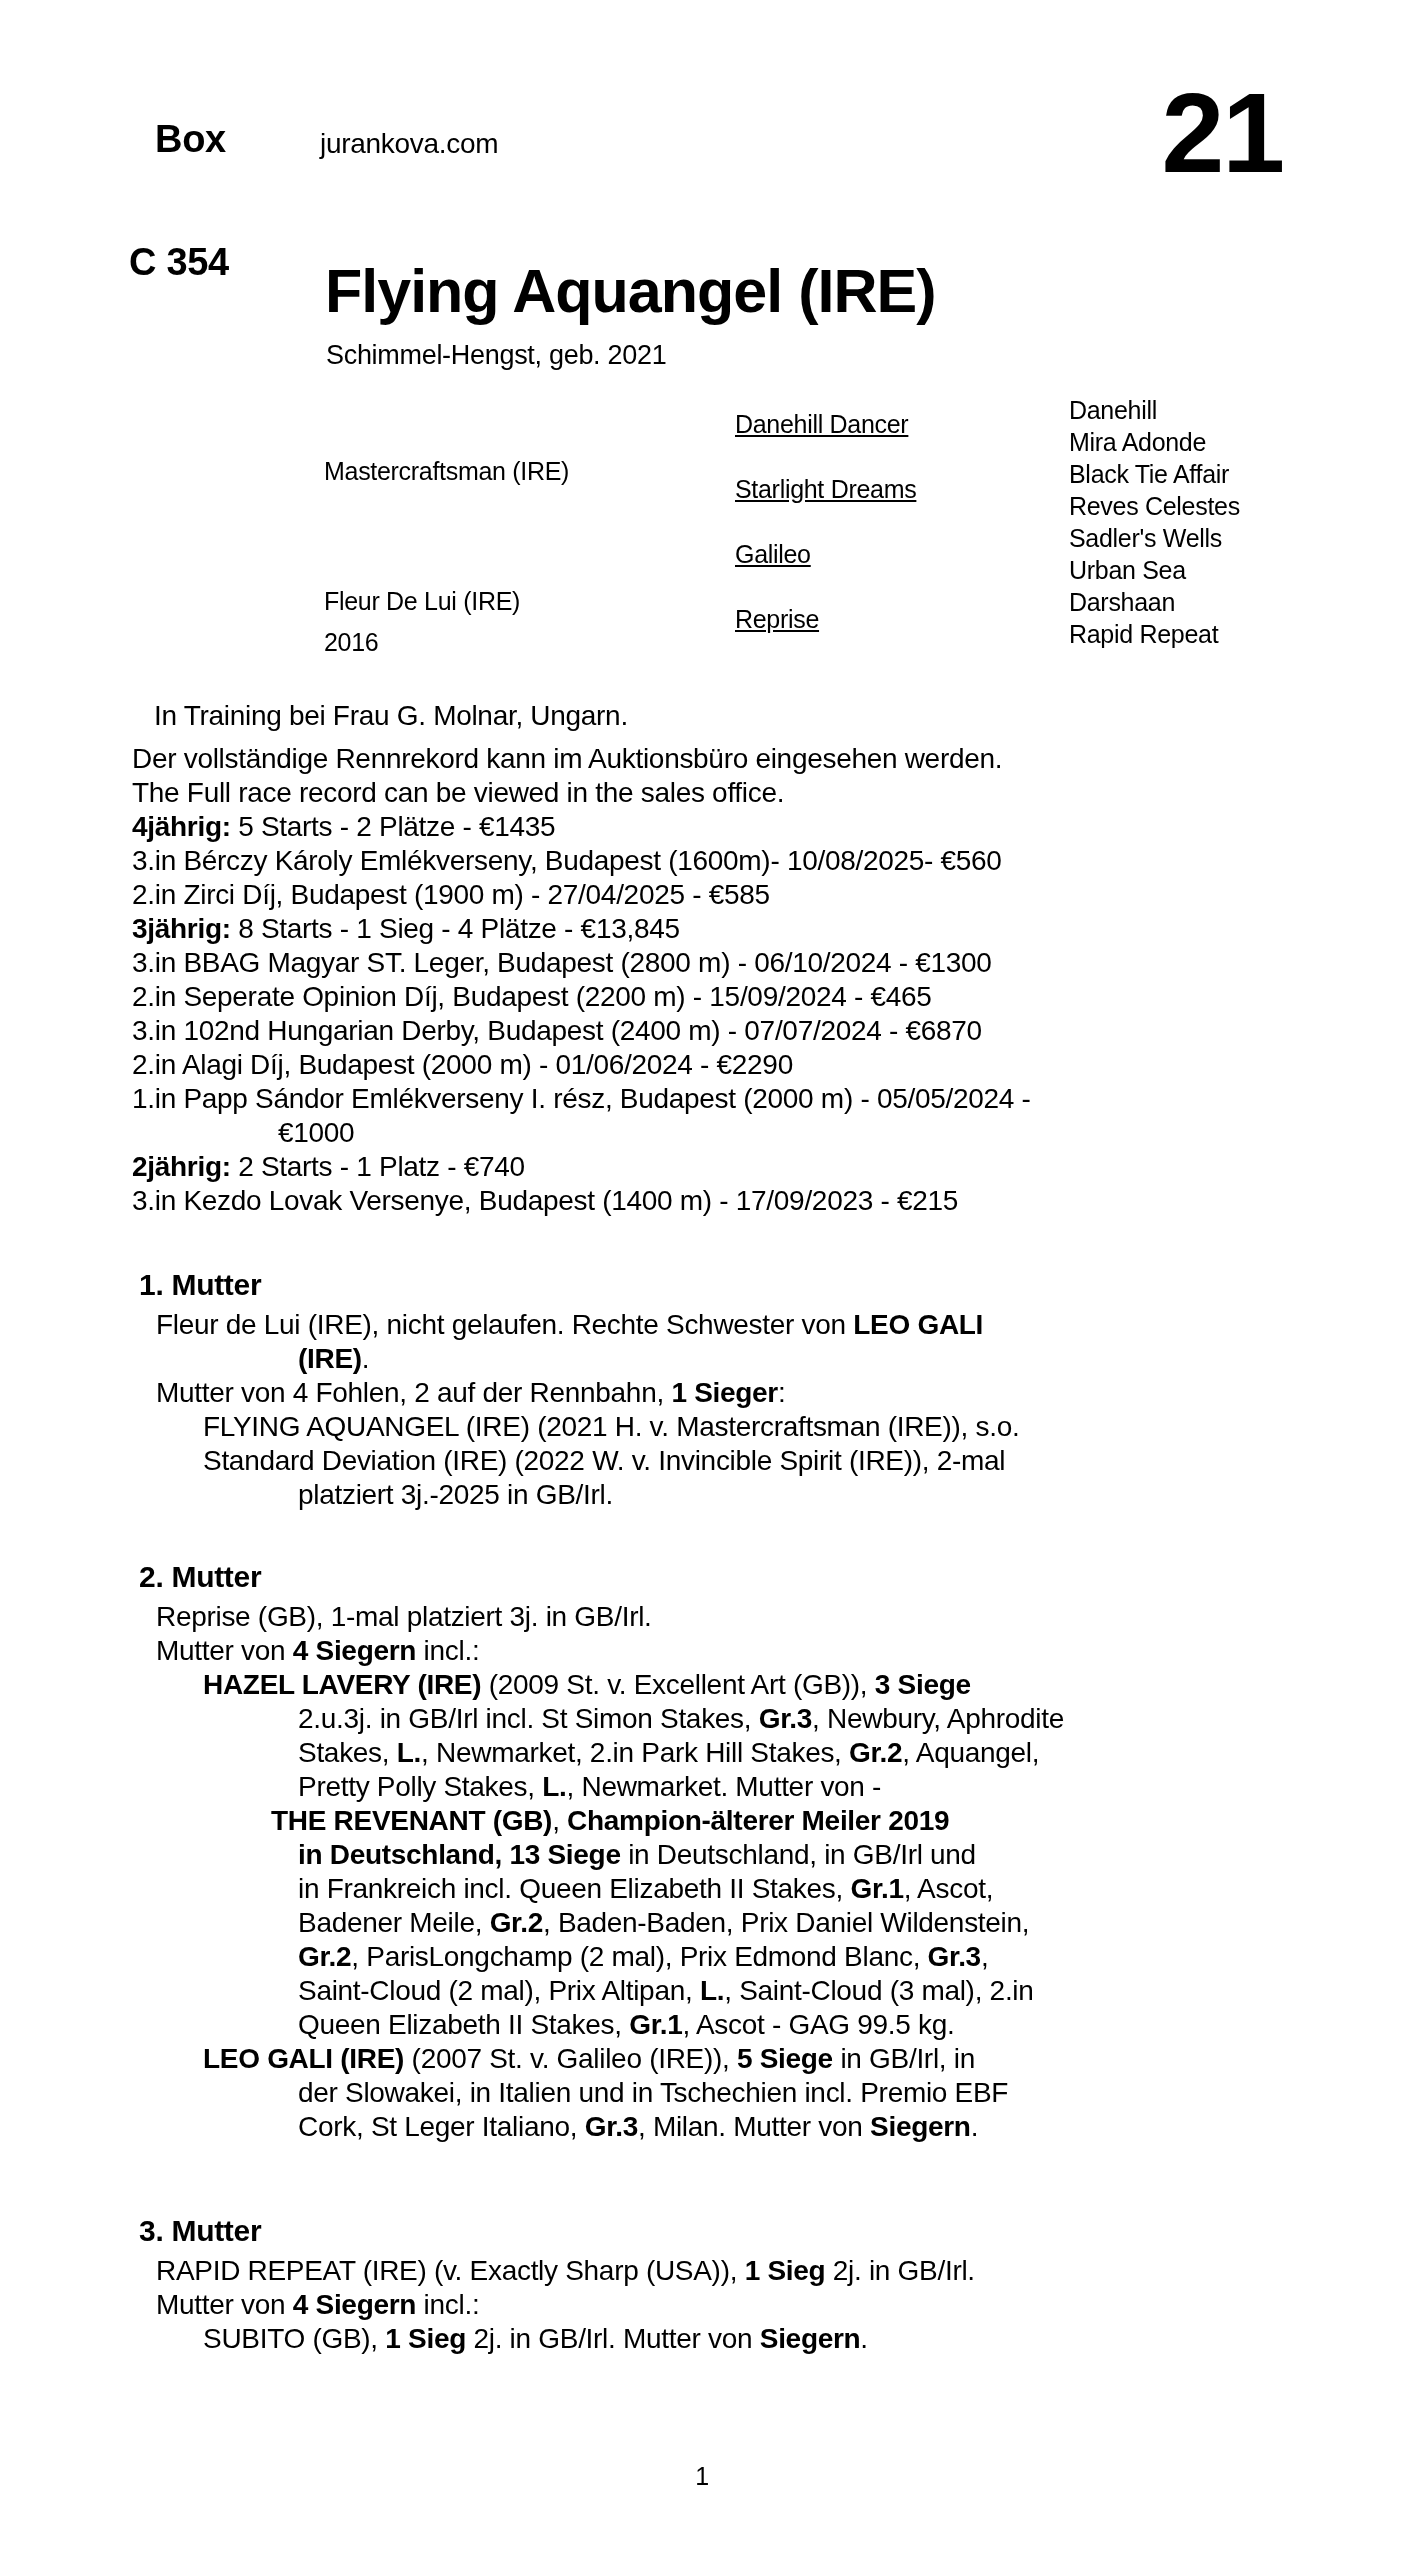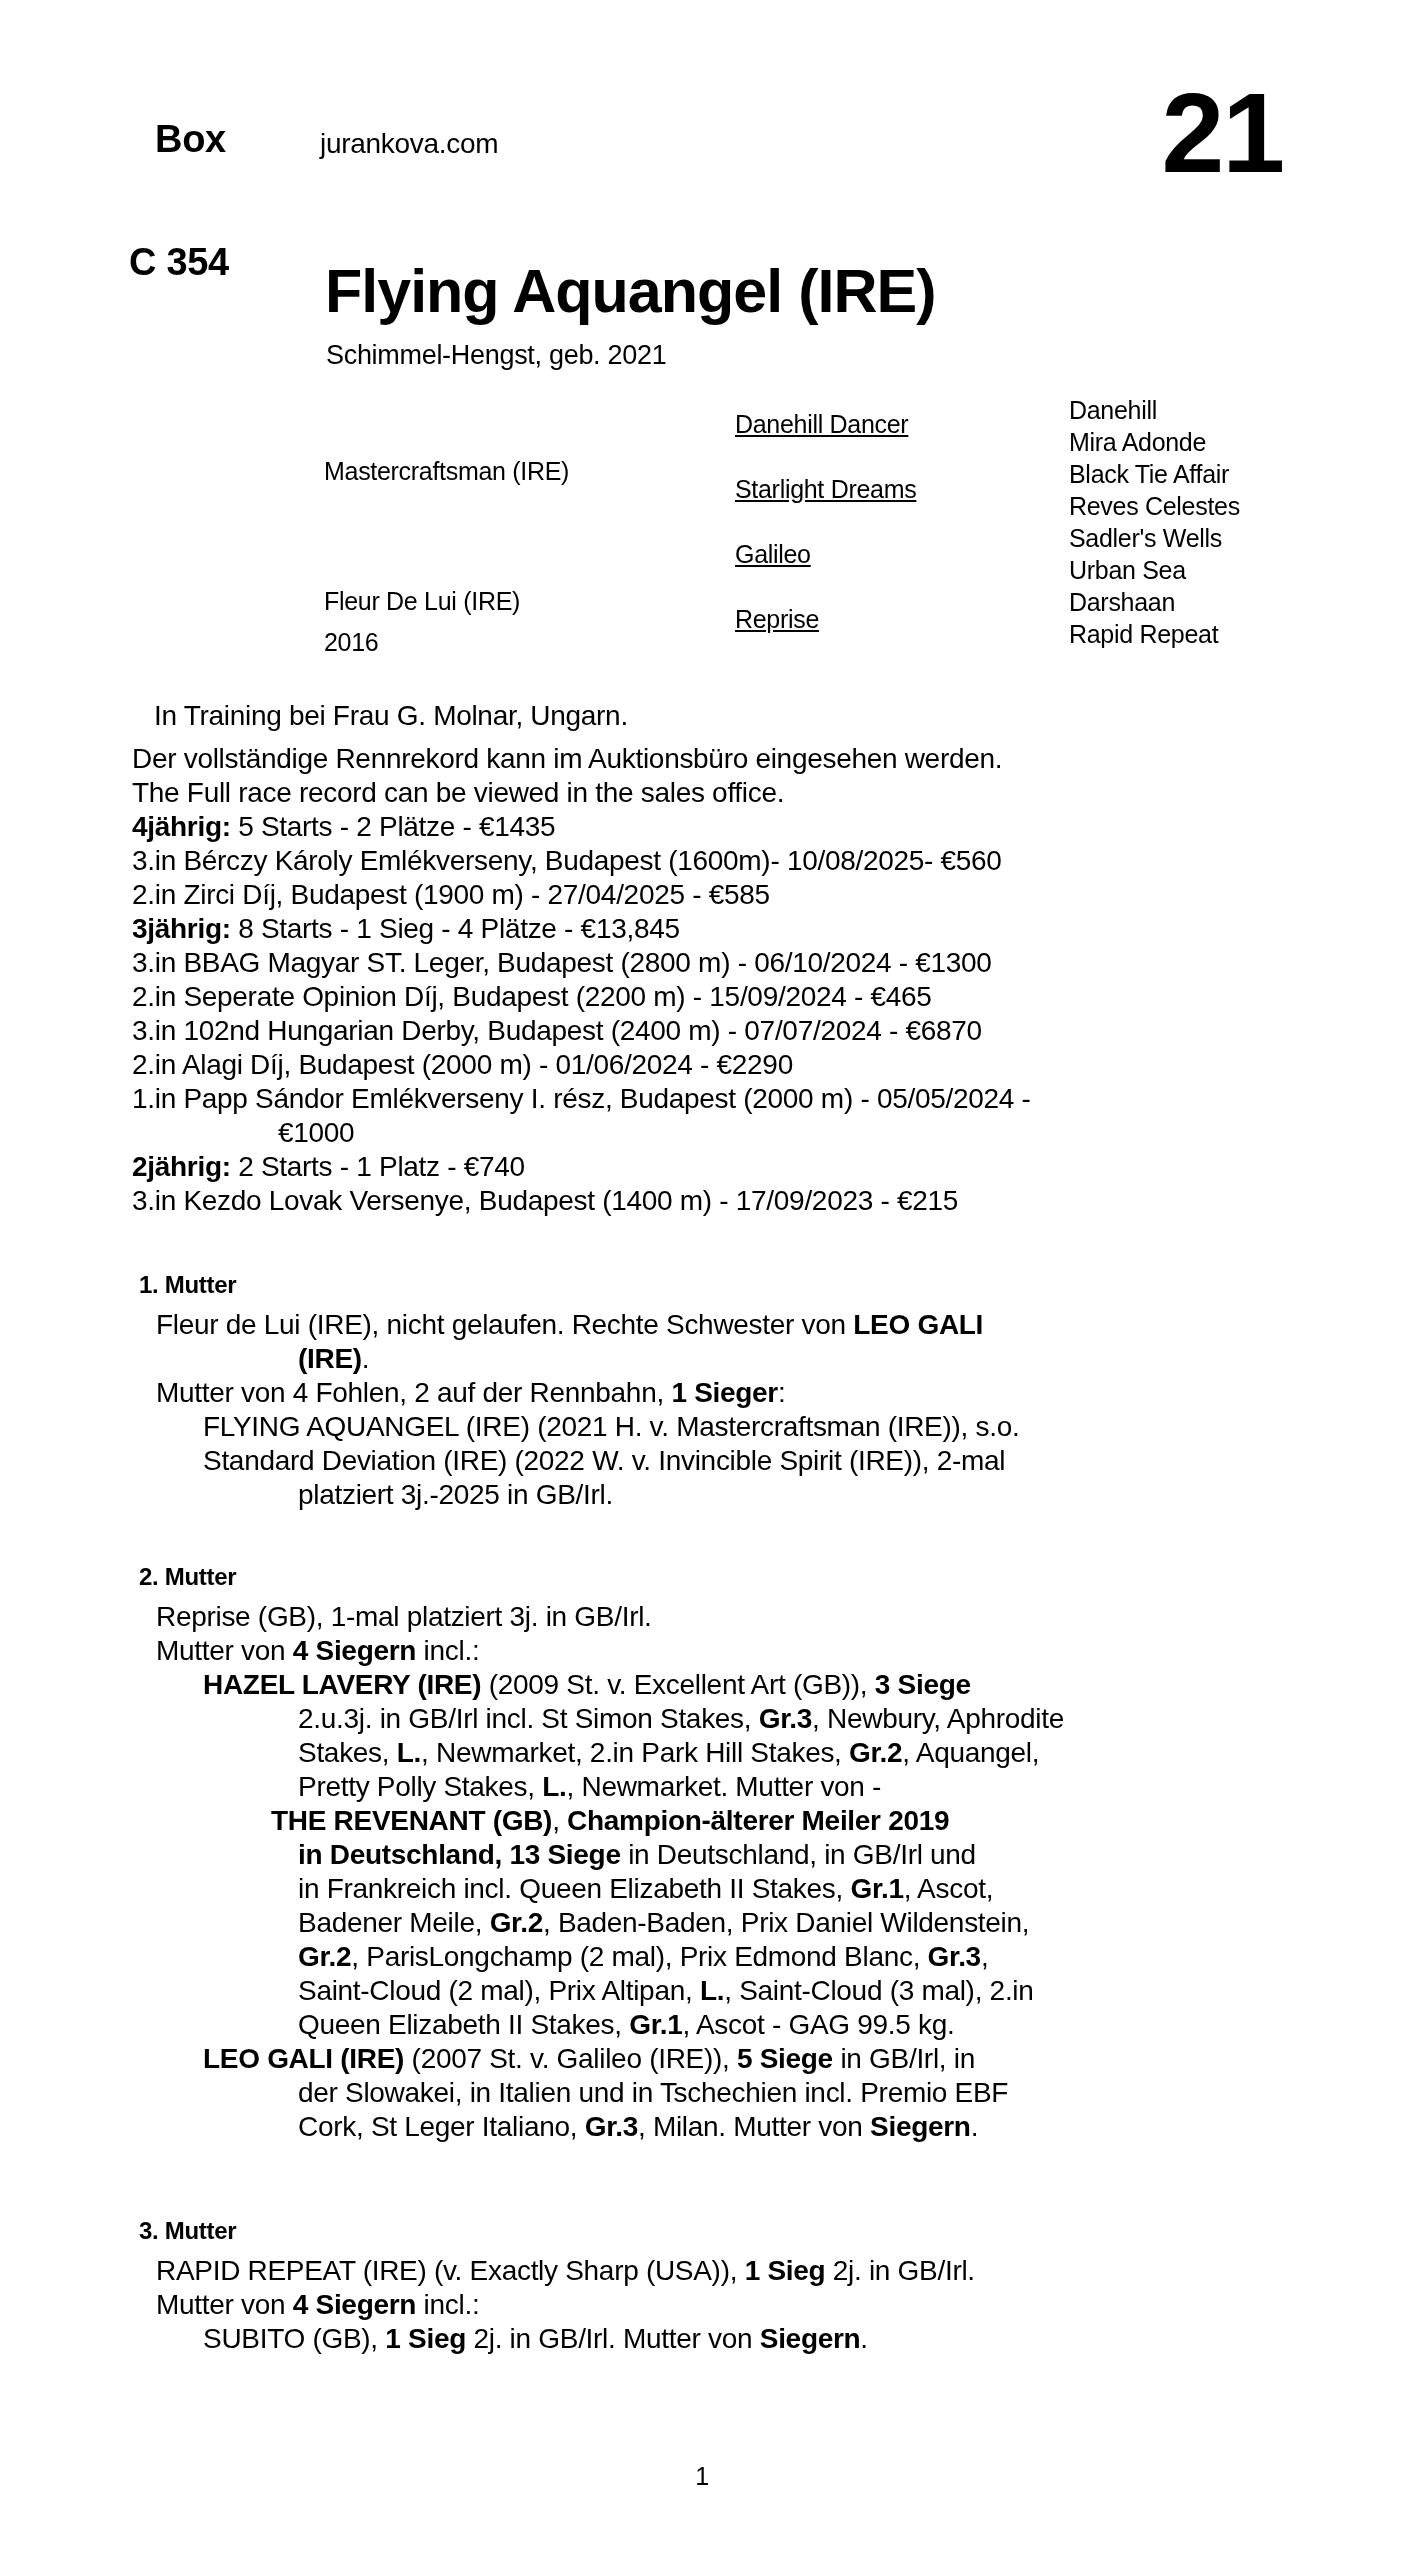--- a/index.html
+++ b/index.html
@@ -28,21 +28,21 @@
   .ped-col3{position:absolute;left:717px;top:5px;width:314px;margin-left:28px;}
   .ped-col3 .ped-cell{line-height:32px;white-space:nowrap;}
   
   .bodytext{font-size:28px;line-height:34px;}
   .training{left:132px;top:699px;width:1211px;margin-left:22px;}
   .record{left:132px;top:742px;width:1216px;}
   .section{left:139px;width:1206px;}
   .sec-0{top:1268px;}
   .sec-1{top:1560px;}
   .sec-2{top:2214px;}
-  .sec-heading{font-size:24px;font-weight:700;line-height:34px;}
+  .sec-heading{font-size:30px;font-weight:700;line-height:34px;}
   .sec-lines{margin-left:17px;margin-top:6.2px;}
   .tl{white-space:nowrap;}
   .b{font-weight:700;}
   .ind-0{padding-left:0;}
   .ind-1{padding-left:47px;}
   .ind-2{padding-left:115px;}
   .ind-3{padding-left:142px;}
   .ind-9{padding-left:146px;}
   
   .page-number{left:0;top:2464px;width:100%;text-align:center;font-size:25px;line-height:1;}

